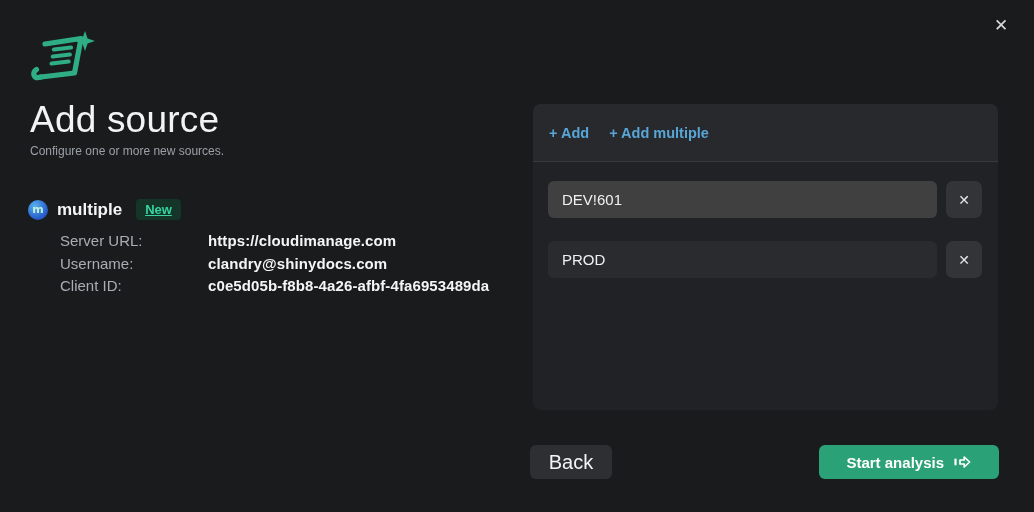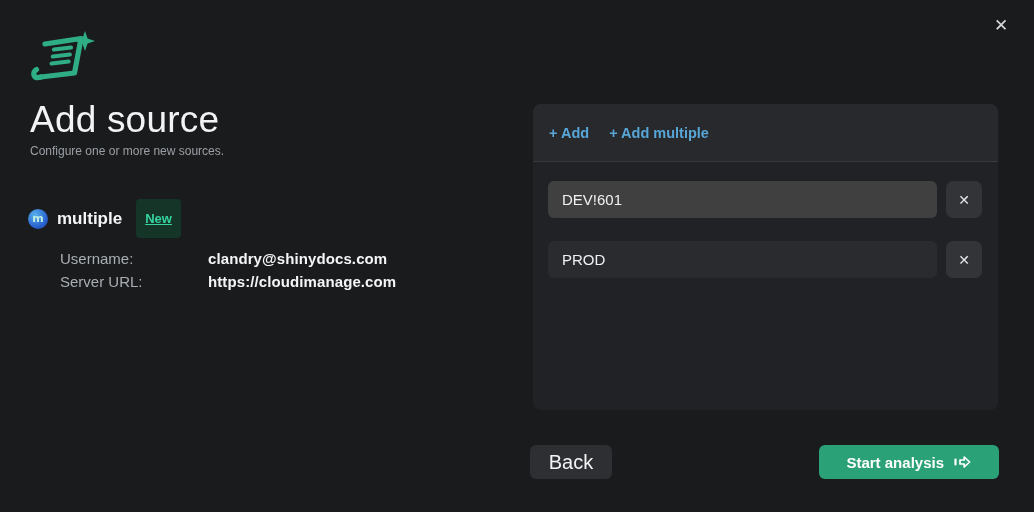--- a/index.html
+++ b/index.html
@@ -40,21 +40,21 @@
     background:radial-gradient(circle at 35% 30%, #57b1ec, #2a63cf 62%, #1c3fb0);
     color:#bdeee0; font-size:11px; font-weight:700;
     display:flex; align-items:center; justify-content:center;
     font-family:"DejaVu Sans", sans-serif;
   }
   .source-name { font-size:17px; font-weight:700; color:#f4f5f6; }
   .new-badge {
     margin-left:5px;
     background:#163529; color:#35d4a0;
     font-size:13px; font-weight:700;
-    padding:12px 9px; border-radius:4px;text-decoration:underline;
+    padding:3px 9px; border-radius:4px;text-decoration:underline;
   }
   .source-details { margin:10px 0 0 32px; }
   .detail-row { display:flex; line-height:22.6px; font-size:15px; }
   .detail-label { width:148px; color:#a9aeb3; }
   .detail-value { color:#f4f5f7; font-weight:600; letter-spacing:.1px; }
 
   
   .panel {
     position:absolute; left:533px; top:104px;
     width:465px; height:306px;
@@ -139,26 +139,30 @@
 <p class="page-subtitle">Configure one or more new sources.</p>
 
 <div class="source-block">
   <div class="source-head">
     <span class="imanage-icon">m</span>
     <span class="source-name">multiple</span>
     <span class="new-badge">New</span>
   </div>
   <div class="source-details">
     <div class="detail-row">
+      <span class="detail-label">Server URL:</span>
+      <span class="detail-value">https://cloudimanage.com</span>
+    </div>
+    <div class="detail-row">
       <span class="detail-label">Username:</span>
       <span class="detail-value">clandry@shinydocs.com</span>
     </div>
     <div class="detail-row">
-      <span class="detail-label">Server URL:</span>
-      <span class="detail-value">https://cloudimanage.com</span>
+      <span class="detail-label">Client ID:</span>
+      <span class="detail-value">c0e5d05b-f8b8-4a26-afbf-4fa6953489da</span>
     </div>
   </div>
 </div>
 
 <div class="panel">
   <div class="panel-header">
     <div class="panel-links">
       <button class="link-btn">+ Add</button>
       <button class="link-btn">+ Add multiple</button>
     </div>

